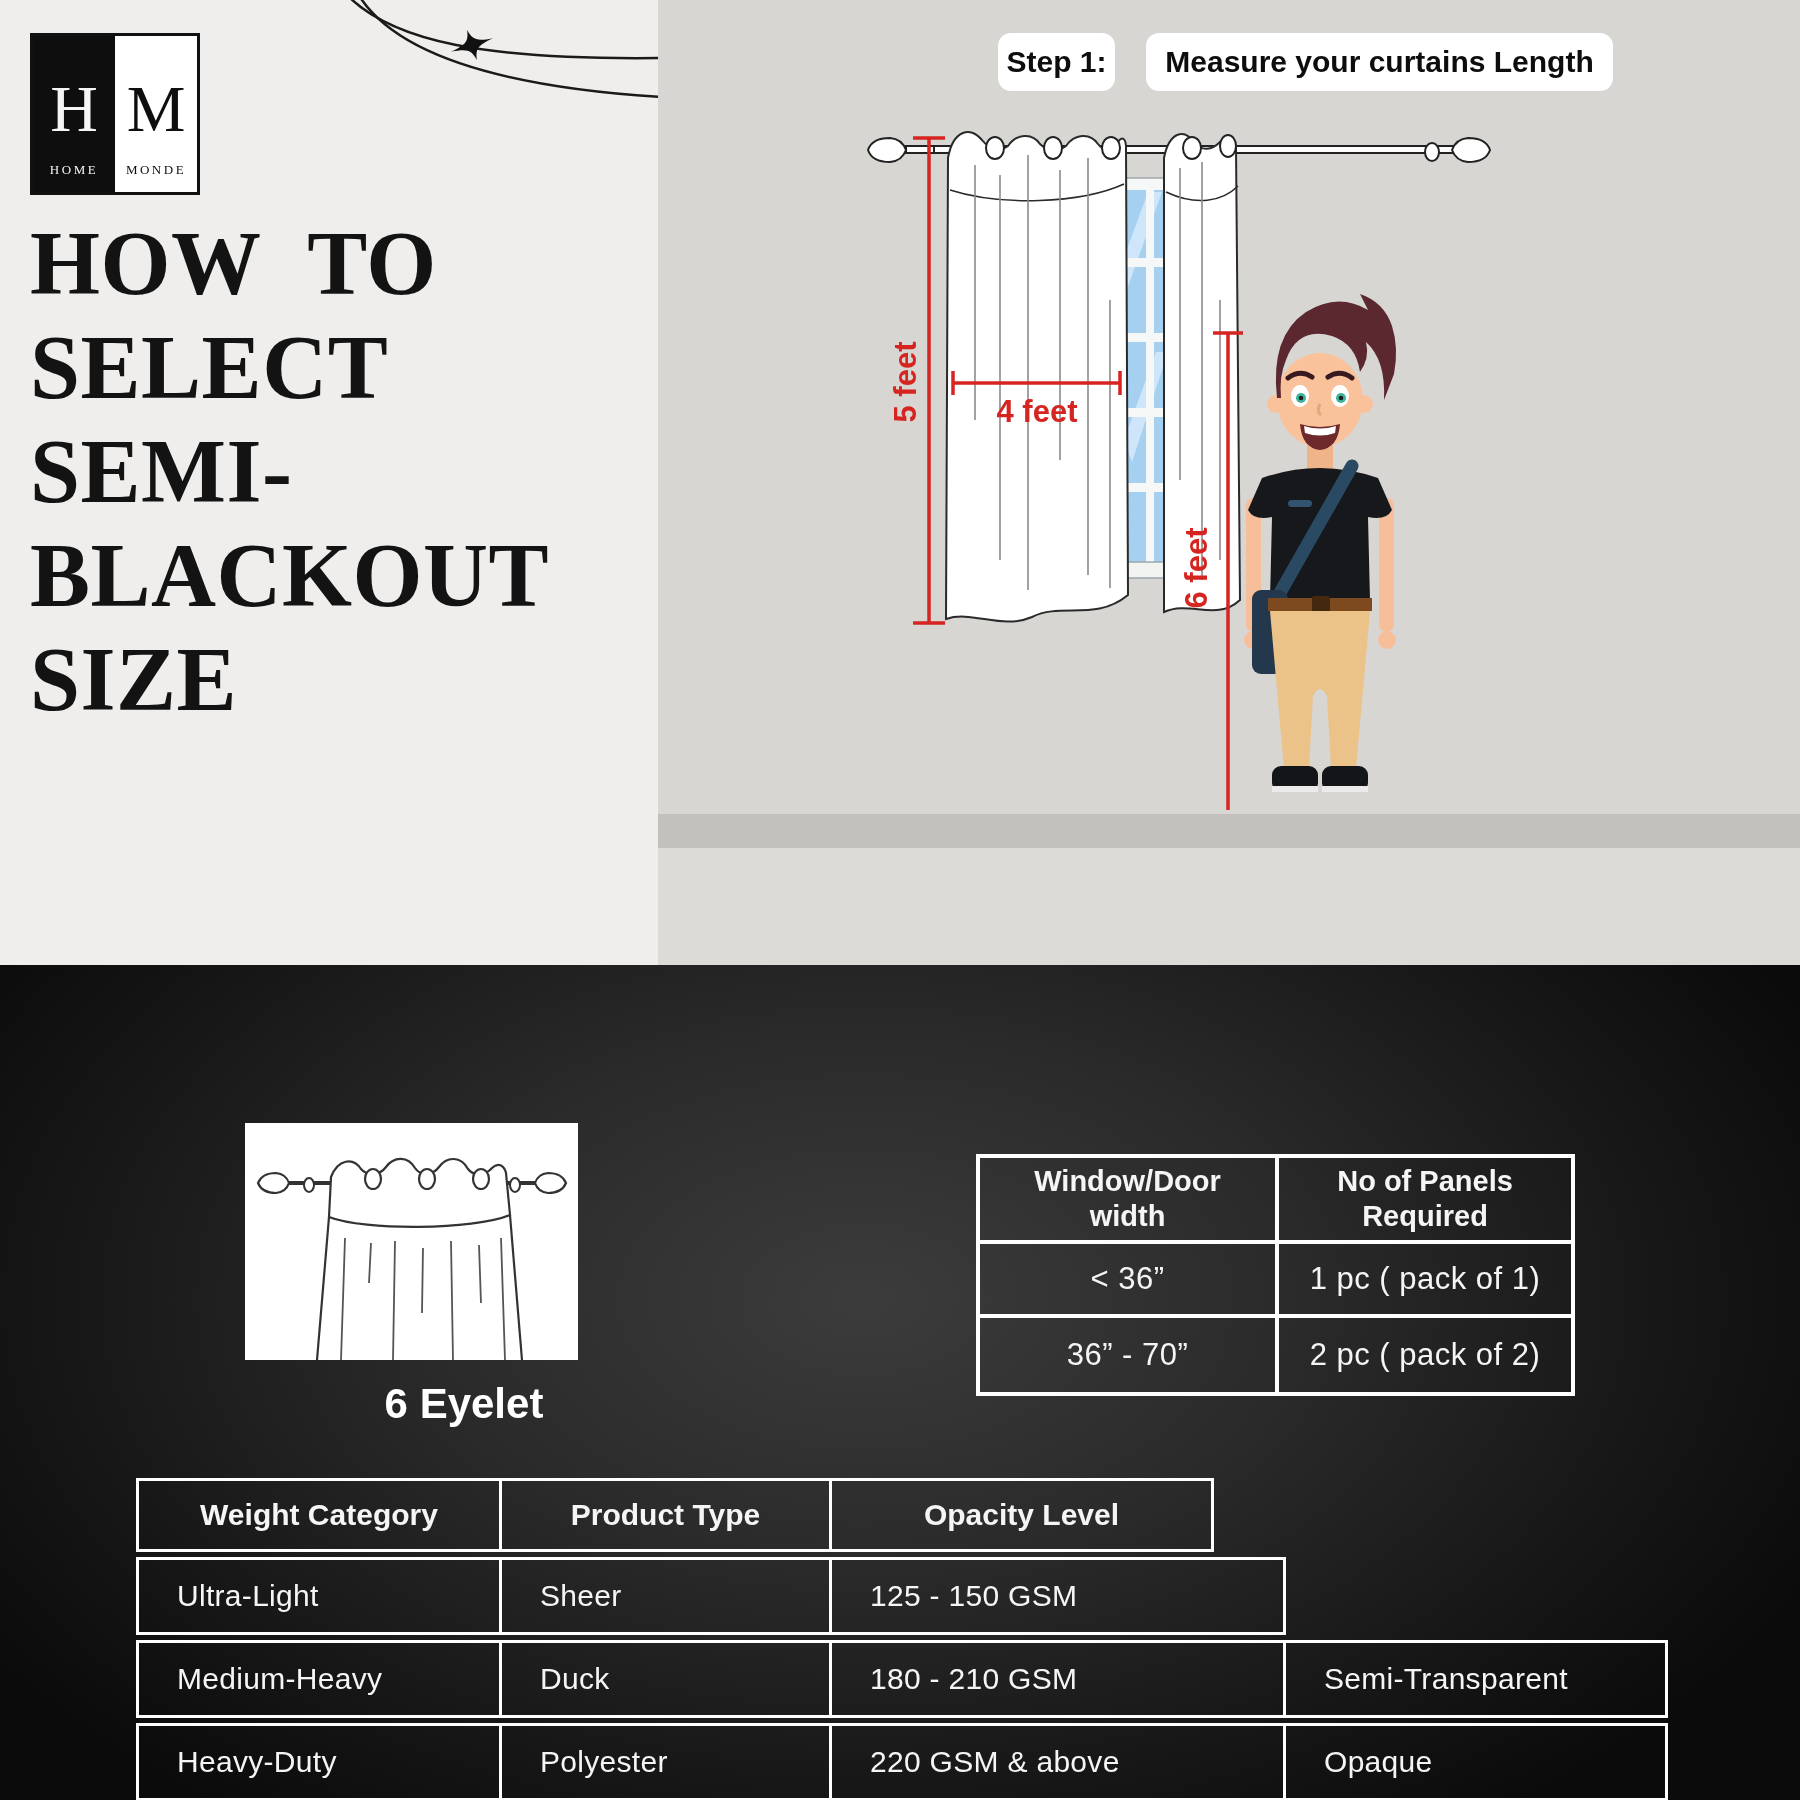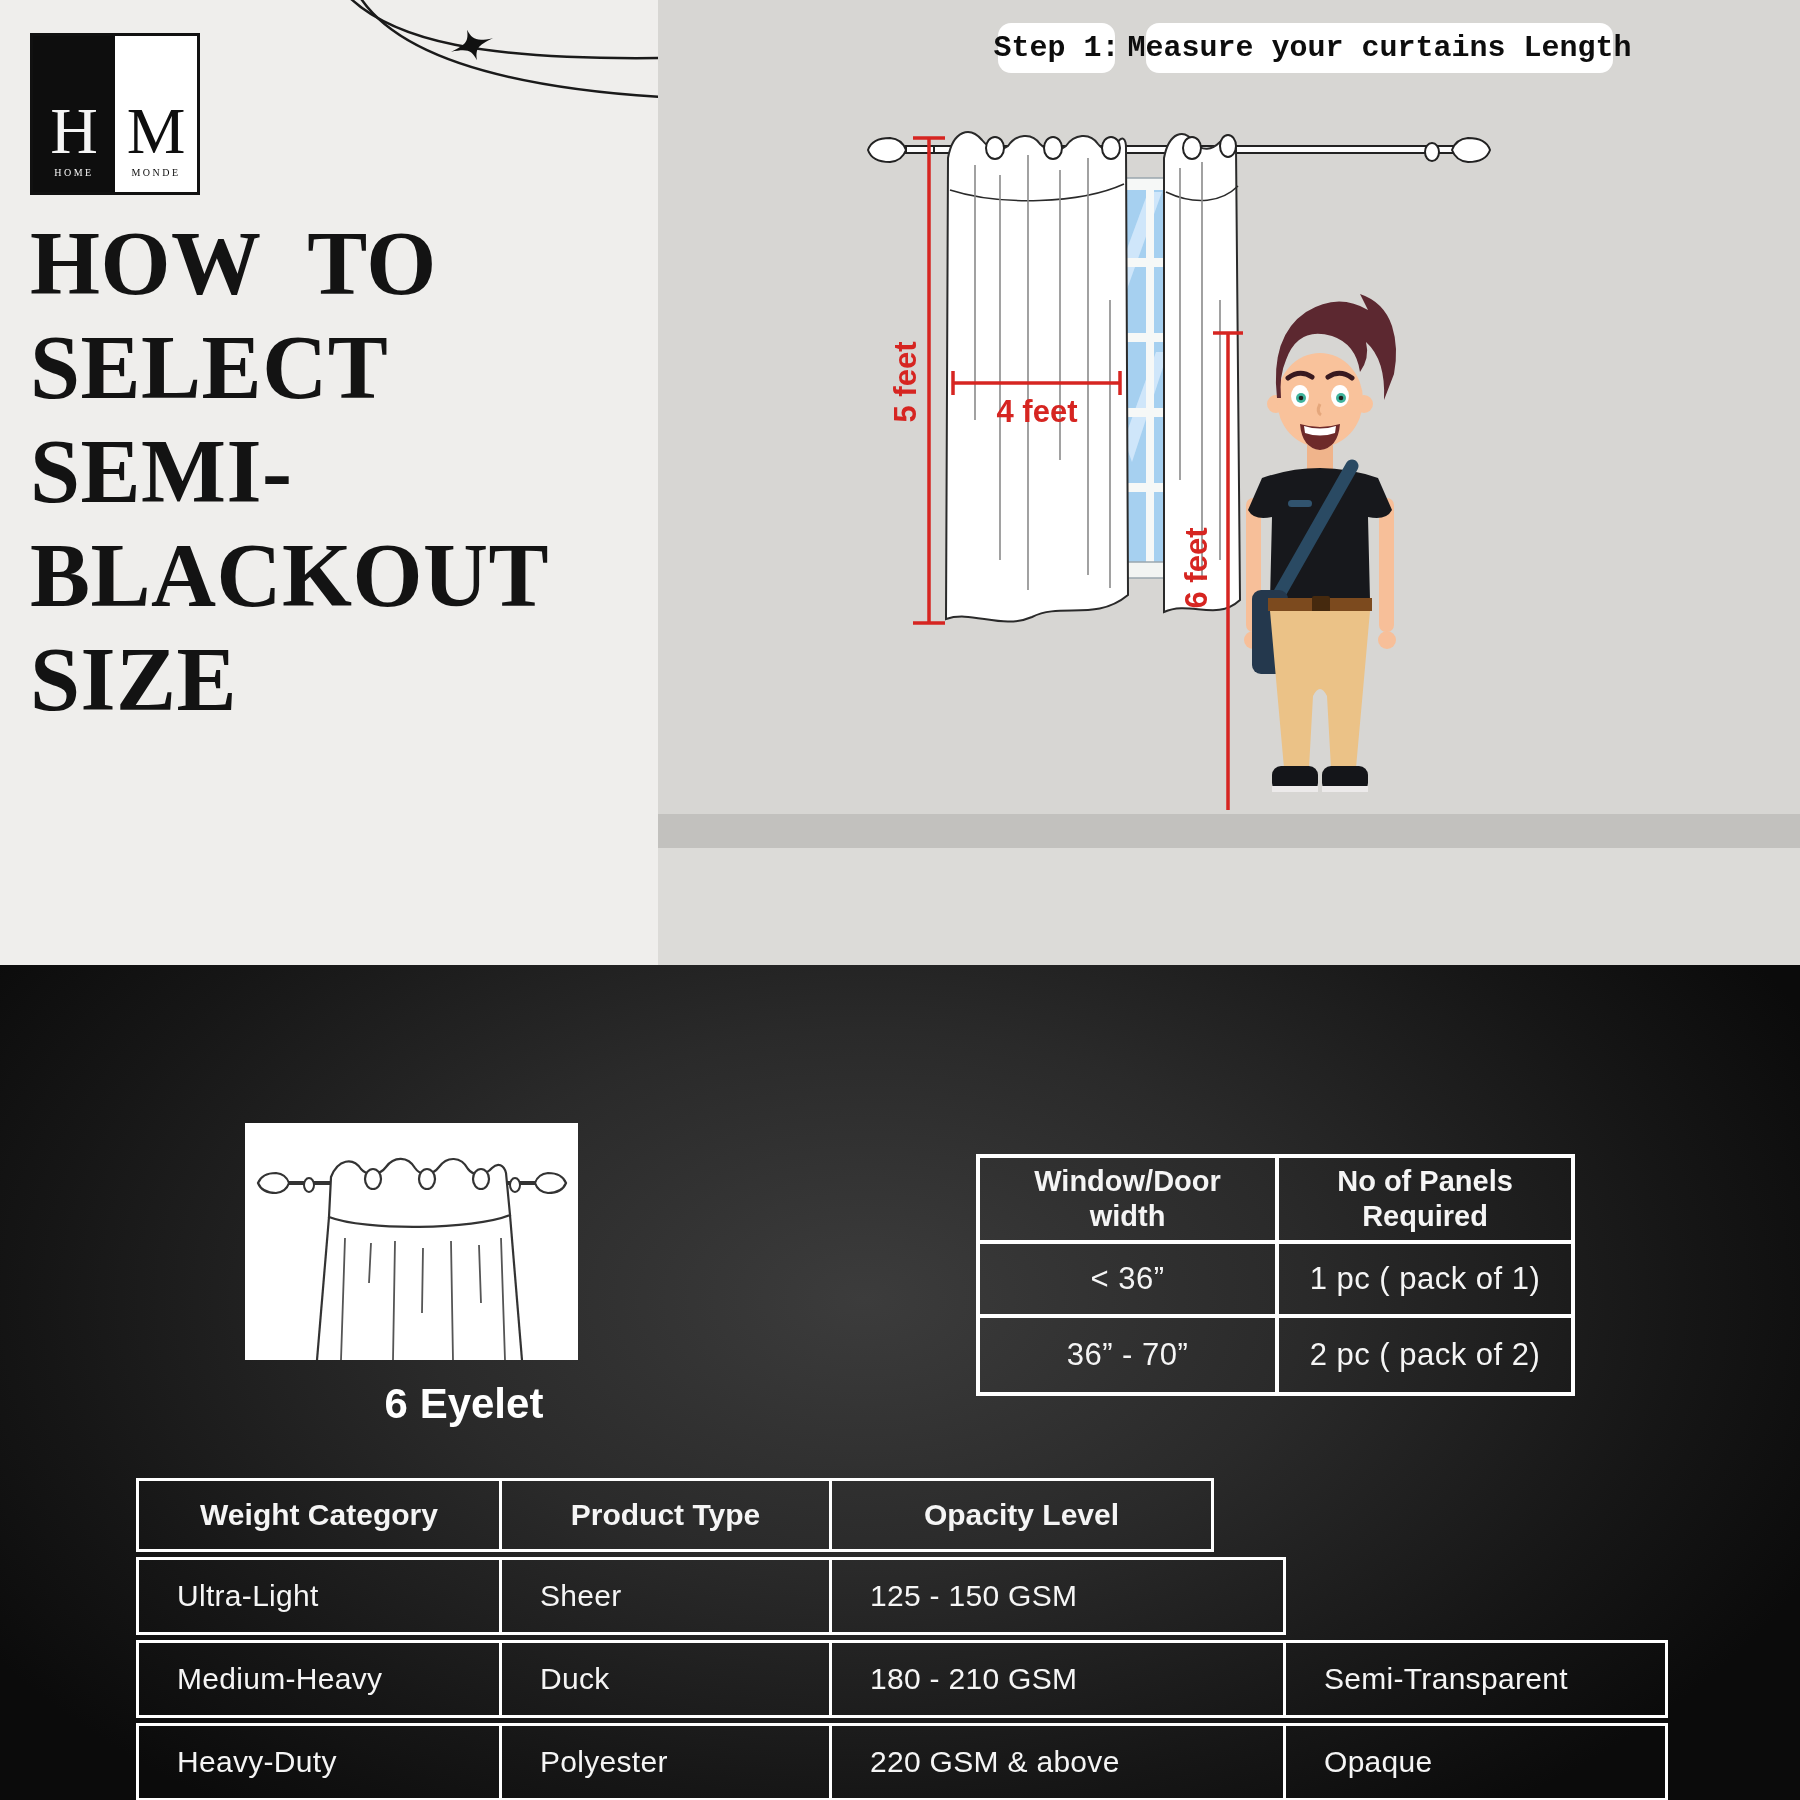--- a/index.html
+++ b/index.html
@@ -10,32 +10,32 @@
   .top-section { position:absolute; left:0; top:0; width:1800px; height:965px; }
   .panel-left { position:absolute; left:0; top:0; width:658px; height:965px; background:#efeeec; }
   .panel-right { position:absolute; left:658px; top:0; width:1142px; height:965px; background:#d7d6d3; }
 
   
   .logo { position:absolute; left:30px; top:33px; width:170px; height:162px; border:3px solid #111; display:flex; font-family:"Liberation Serif", serif; }
   .logo-half { width:50%; height:100%; display:flex; flex-direction:column; align-items:center; justify-content:flex-end; padding-bottom:14px; }
   .logo-half.black { background:#0e0e0e; color:#f5f5f5; }
   .logo-half.white { background:#ffffff; color:#0e0e0e; }
   .logo-initial { font-size:66px; line-height:1; font-weight:400; }
-  .logo-word { font-size:10px; letter-spacing:2.5px; margin-top:3px; }
+  .logo-word { font-size:13px; letter-spacing:2.5px; margin-top:20px; }
 
   .doodle { position:absolute; left:330px; top:0; width:328px; height:115px; }
 
   
   .title { position:absolute; left:30px; top:212px; width:620px; font-family:"Liberation Serif", serif; font-weight:700; color:#131313; font-size:90px; line-height:104px; letter-spacing:0.5px; }
   .title .t-line { white-space:nowrap; }
   .title .t-line.wide { word-spacing:26px; }
 
   
   .pill { position:absolute; background:#ffffff; color:#0d0d0d; font-weight:700; display:flex; align-items:center; justify-content:center; border-radius:13px; font-size:30px; white-space:nowrap; }
-  .pill.top { top:23px; height:50px;font-family:Liberation Mono, monospace; }
+  .pill.top { top:33px; height:58px; }
 
   
   .dark-section { position:absolute; left:0; top:965px; width:1800px; height:835px;
     background: radial-gradient(1050px 640px at 48% 40%, #3c3c3c 0%, #2a2a2a 42%, #161616 78%, #0b0b0b 100%); }
   .dark-section > * { position:absolute; }
 
   .pattern-box { left:245px; top:158px; width:333px; height:237px; background:#ffffff; }
   .eyelet-label { left:304px; top:415px; width:320px; text-align:center; color:#ffffff; font-weight:700; font-size:42px; }
 
   

